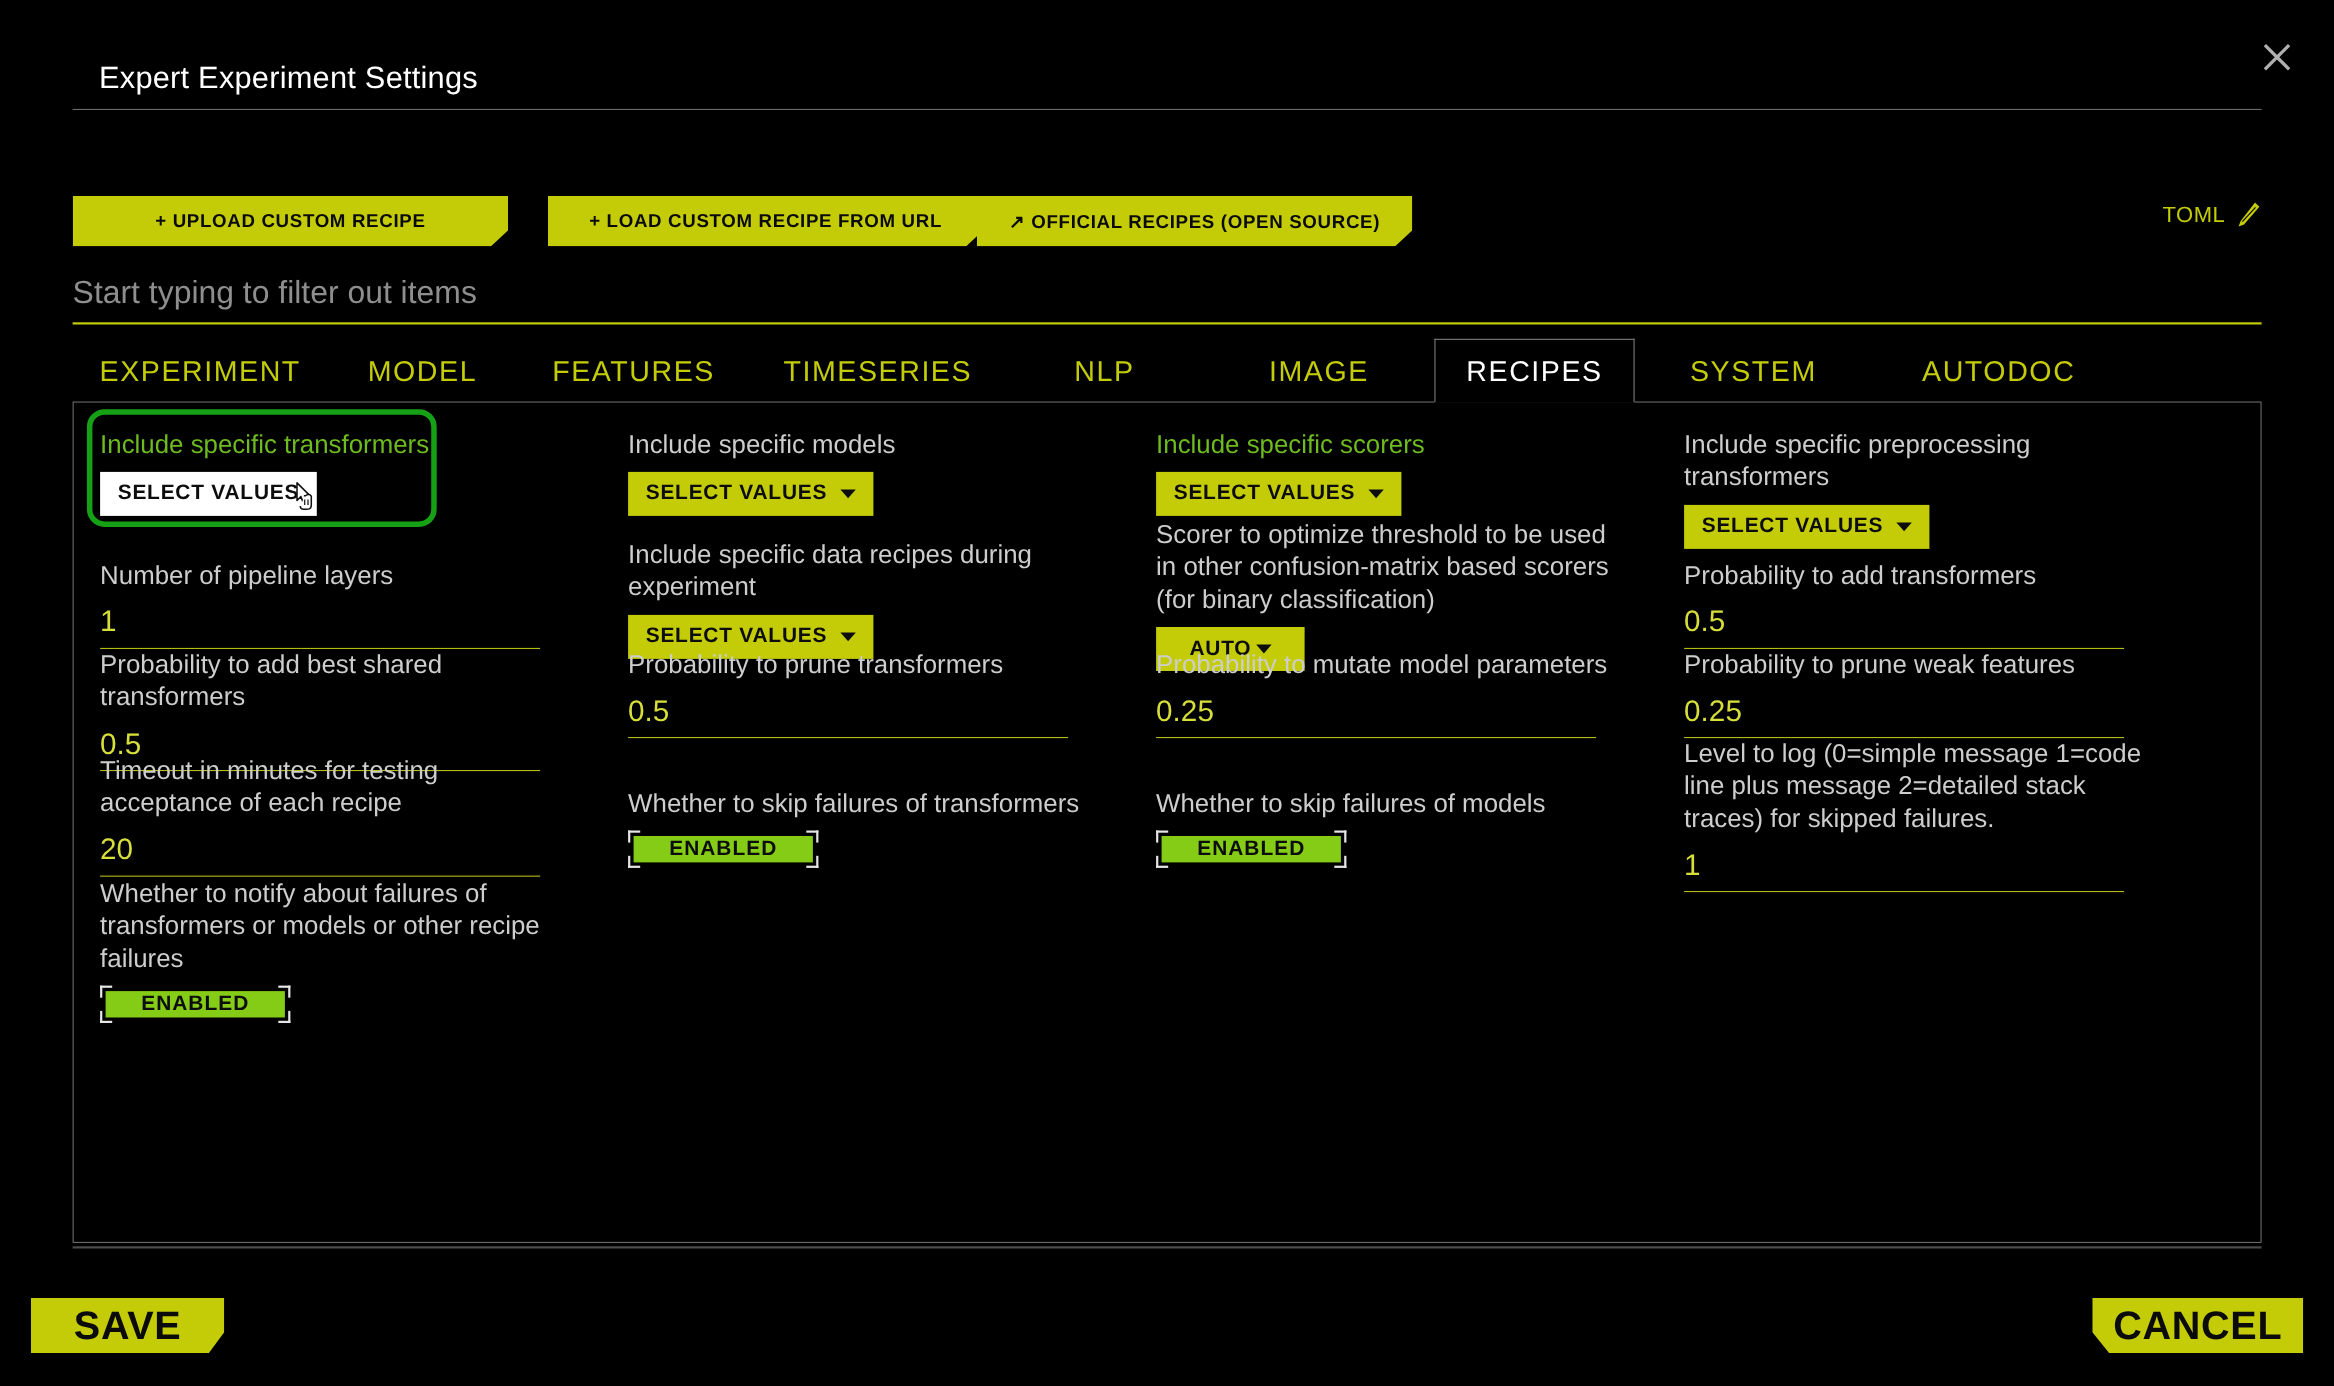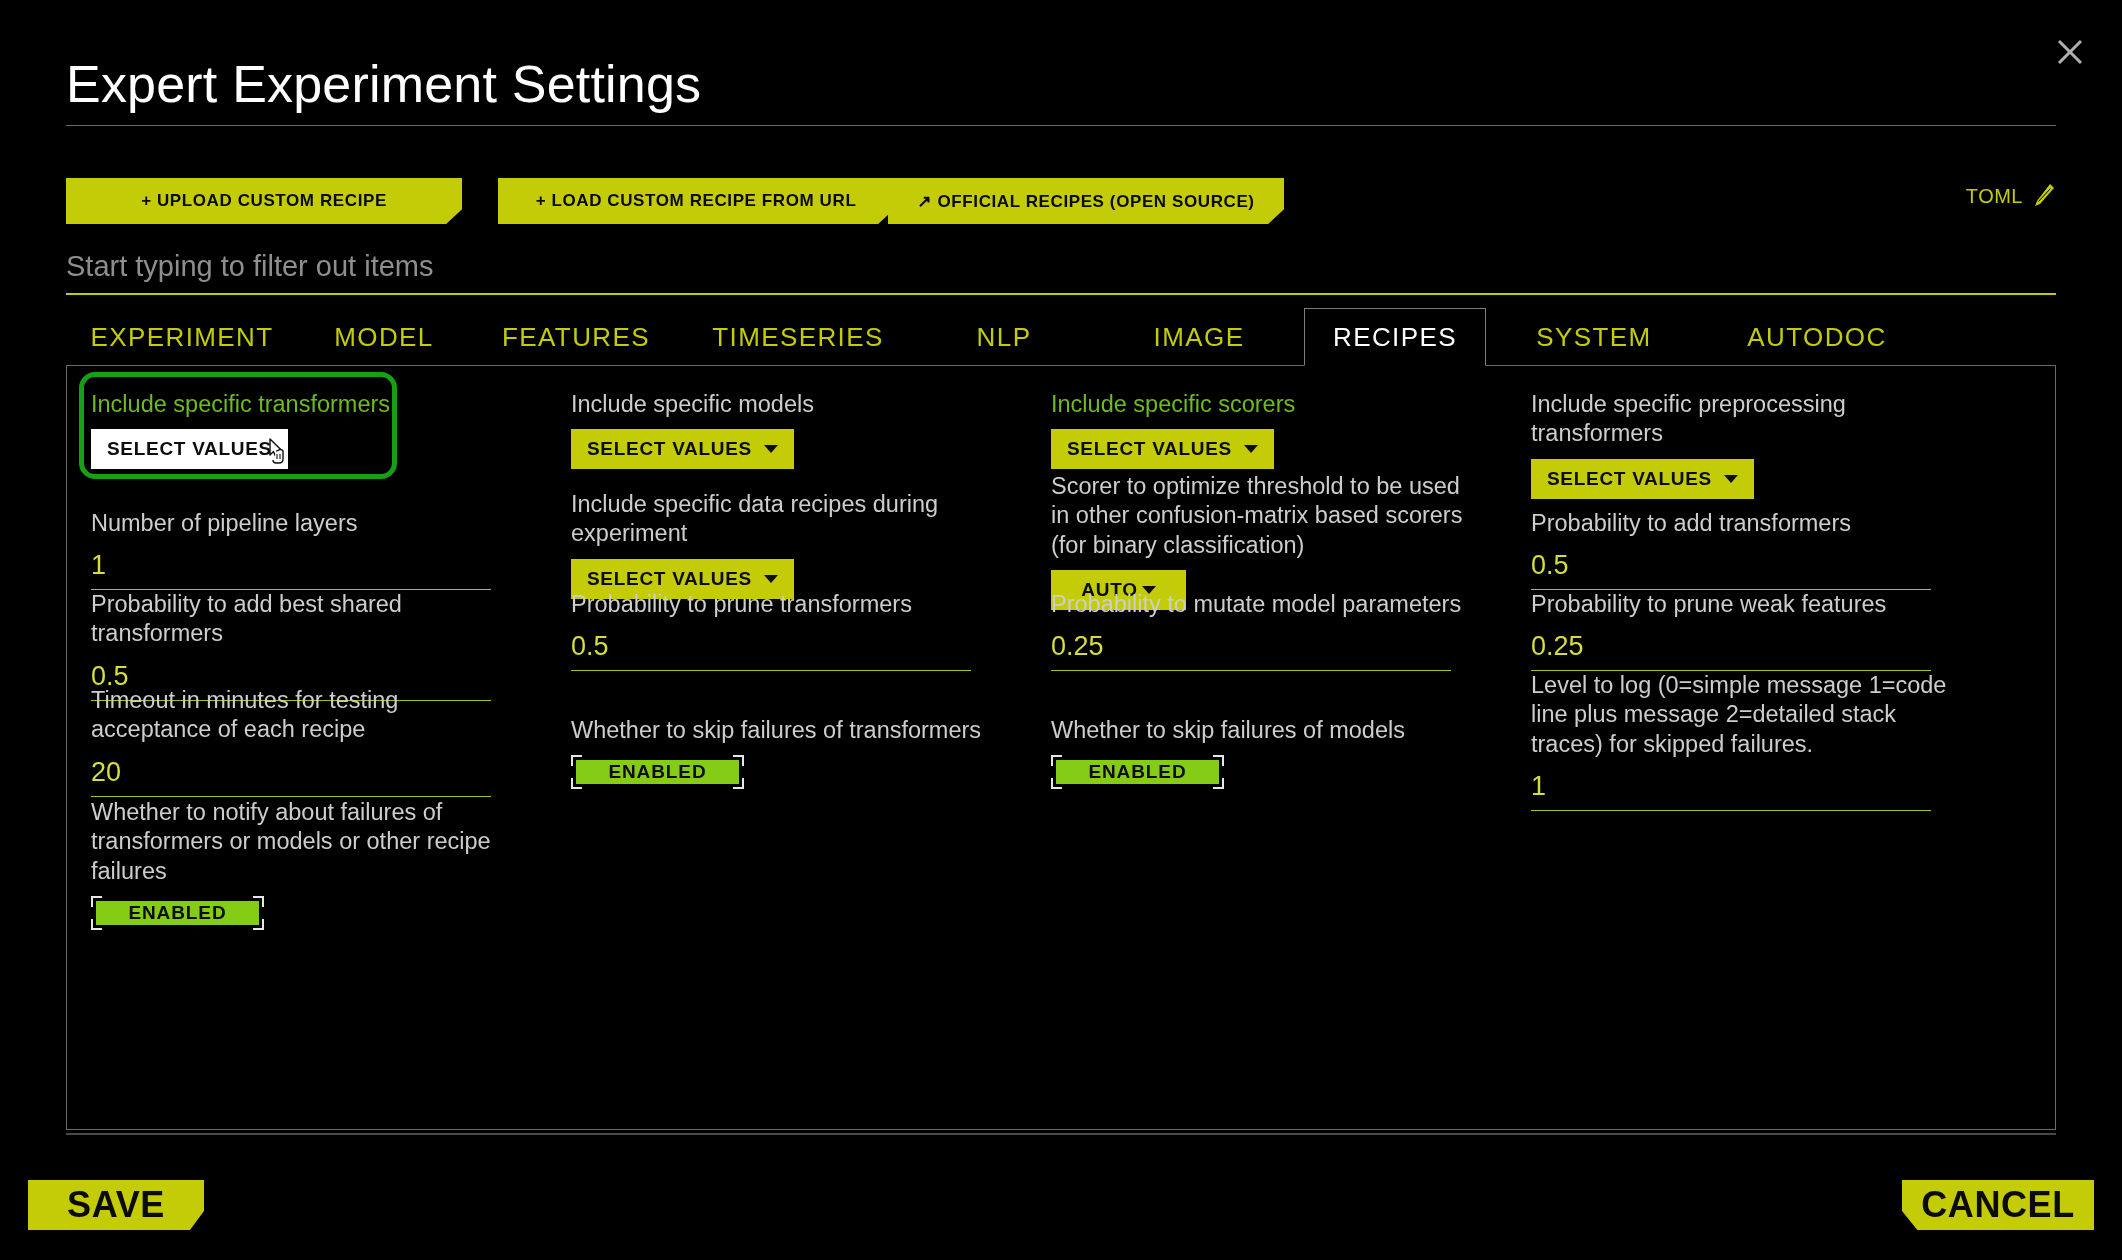--- a/index.html
+++ b/index.html
@@ -32,27 +32,28 @@
   .close-btn svg { display: block; }
 
   
   .title-wrap {
     position: absolute;
     left: 66px;
     top: 56px;
     right: 66px;
   }
   .page-title {
-    font-size: 52px;
+    font-size: 28px;
     font-weight: 400;
     color: #ffffff;
     letter-spacing: 0.2px;
     line-height: 1.1;
     font-stretch: condensed;
     padding-bottom: 12px;
+    margin-left: 24px;
   }
   .title-rule {
     height: 1px;
     background: #6a6a6a;
     width: 100%;
   }
 
   
   .recipe-btn-row {
     position: absolute;

